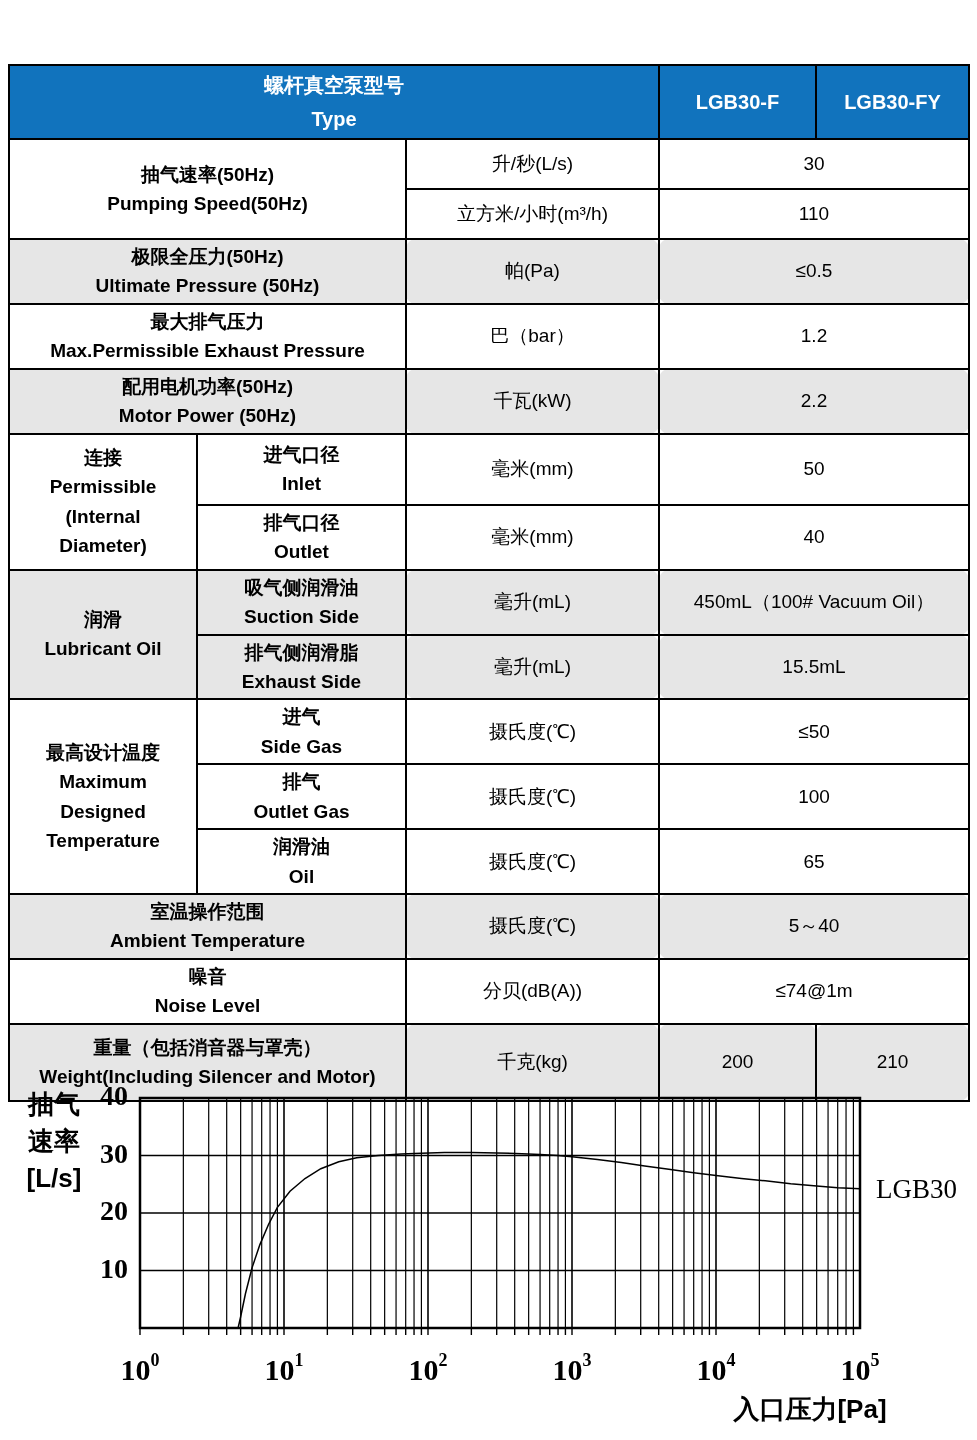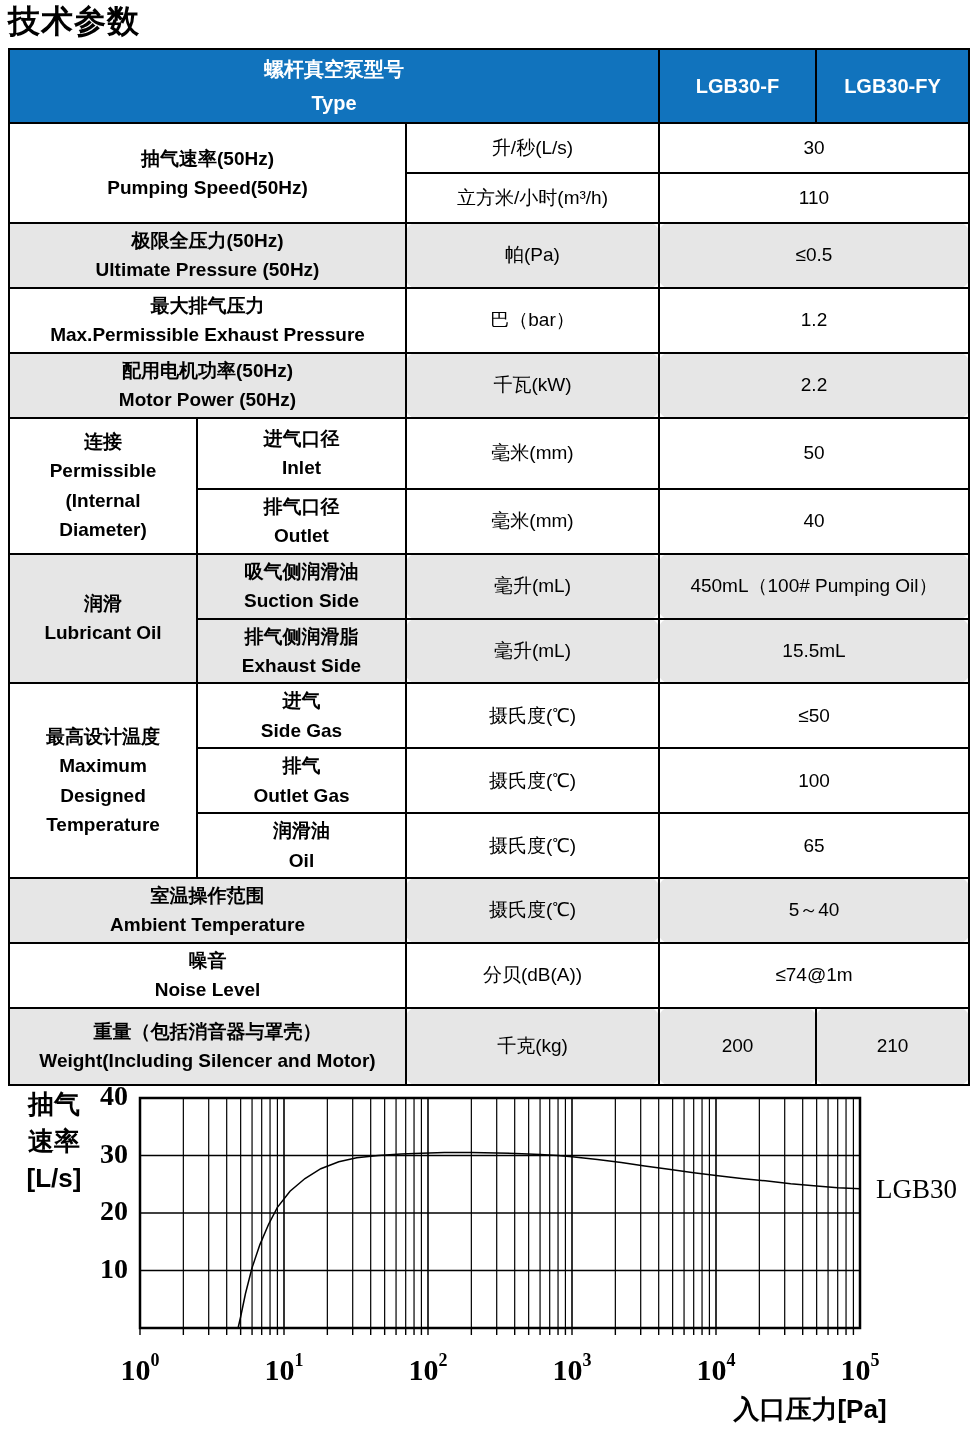--- a/index.html
+++ b/index.html
@@ -6,21 +6,21 @@
   html,body { background:#fff; }
   #page {
     position:relative; width:977px; height:1440px; background:#fff;
     font-family:"Liberation Sans", sans-serif; color:#000;
   }
   #doc-title {
     position:absolute; left:8px; top:0px;
     font-size:32px; font-weight:bold; letter-spacing:1px;
   }
   table.spec {
-    position:absolute; left:8px; top:48px;
+    position:absolute; left:8px; top:64px;
     border-collapse:collapse; table-layout:fixed; width:960px;
     border:2px solid #ec4899;
   }
   table.spec td, table.spec th {
     border:2px solid #000; text-align:center; vertical-align:middle;
     padding:2px 4px; overflow:hidden;
   }
   th.hdr {
     background:#1173bd; color:#fff; font-size:20px; font-weight:bold;
     line-height:1.7;
@@ -33,21 +33,20 @@
   td.forcegray { background:#e6e6e6 !important; }
   #chart-wrap { position:absolute; left:0; top:1058px; width:977px; height:382px; }
   svg text { font-family:"Liberation Serif", serif; }
   svg text.cjk { font-family:"Liberation Sans", sans-serif; font-weight:bold; }
 </style>
 </head>
 <body>
 
 <div id="page">
 
-  <div id="doc-title">技术参数</div>
 
   <table class="spec">
     <colgroup>
       <col style="width:188px">
         <col style="width:209px">
         <col style="width:253px">
       <col style="width:157px">
         <col style="width:153px">
     </colgroup>
 
@@ -127,21 +126,21 @@
     <tr class="gray" style="height:65px">
       <td class="lbl forcegray" rowspan="2">
         <div>润滑</div>
         <div>Lubricant Oil</div>
       </td>
       <td class="lbl">
         <div>吸气侧润滑油</div>
         <div>Suction Side</div>
       </td>
       <td class="unit">毫升(mL)</td>
-      <td class="val" colspan="2">450mL（100# Pumping Oil）</td>
+      <td class="val" colspan="2">450mL（100# Vacuum Oil）</td>
     </tr>
     <tr class="gray" style="height:62px">
       <td class="lbl">
         <div>排气侧润滑脂</div>
         <div>Exhaust Side</div>
       </td>
       <td class="unit">毫升(mL)</td>
       <td class="val" colspan="2">15.5mL</td>
     </tr>
 

